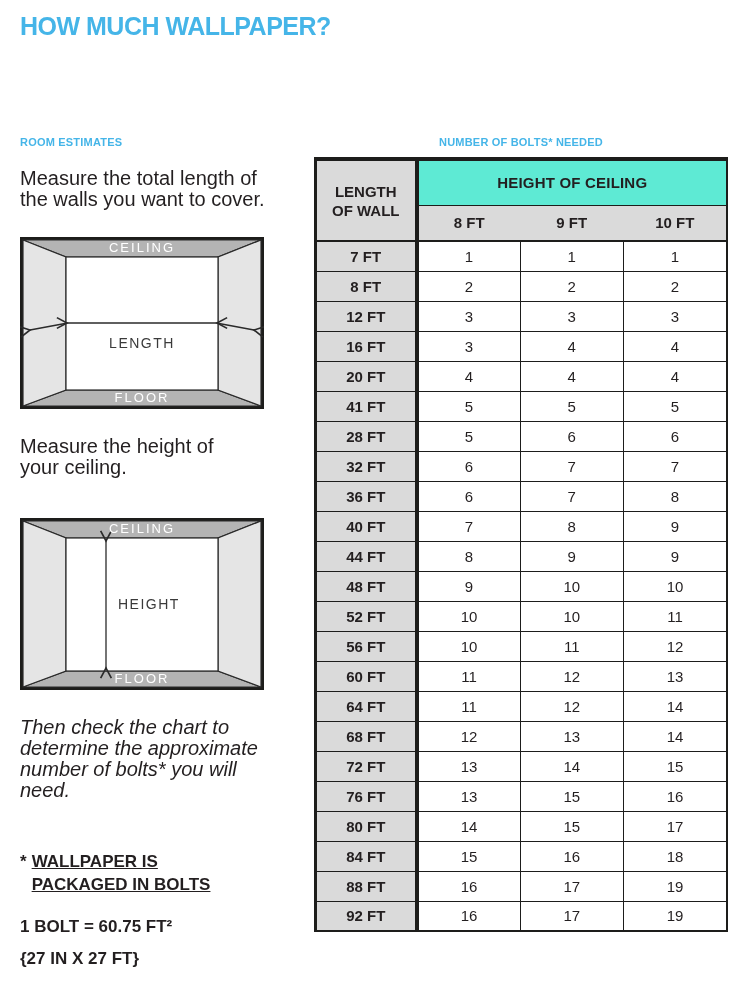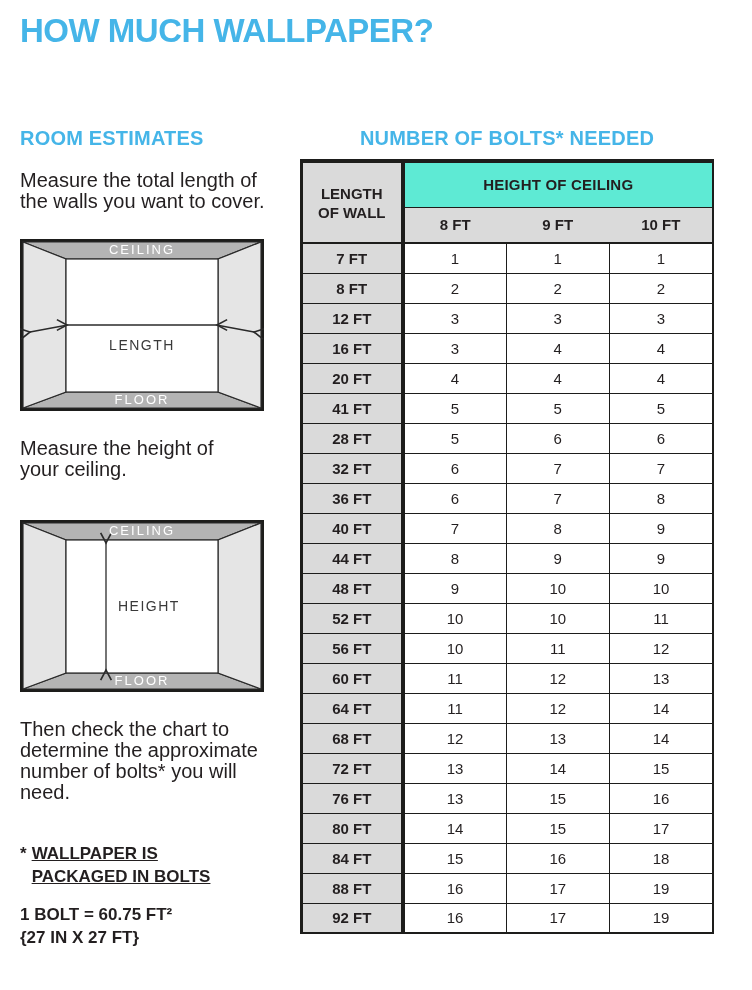--- a/index.html
+++ b/index.html
@@ -3,44 +3,44 @@
 <meta charset="utf-8">
 <style>
   * { margin:0; padding:0; box-sizing:border-box; }
   html,body { background:#ffffff; }
   .page {
     position:relative; width:752px; height:990px; background:#ffffff;
     font-family:"Liberation Sans", sans-serif; color:#231f20; overflow:hidden;
   }
   .page-title {
     position:absolute; left:20px; top:12px;
-    font-size:33px; font-weight:bold; letter-spacing:-0.5px; color:#45b5e8;
+    font-size:25px; font-weight:bold; letter-spacing:-0.5px; color:#45b5e8;
   }
   .col-left { position:absolute; left:20px; top:120px; width:266px; }
-  .col-right { position:absolute; left:300px; top:120px; width:414px; }
+  .col-right { position:absolute; left:314px; top:120px; width:414px; }
   .section-heading {
-    font-size:20px; font-weight:bold; color:#45b5e8; letter-spacing:0.2px;
-    margin:7px 0 20px 0;
+    font-size:11px; font-weight:bold; color:#45b5e8; letter-spacing:0.2px;
+    margin:16px 0 20px 0;
   }
   .col-right .section-heading { text-align:center; margin-bottom:9px; }
   .body-text {
     font-size:20px; line-height:21px; white-space:pre-line; color:#231f20;
   }
   .step-1 { margin-bottom:27px; }
   .step-2 { margin-bottom:40px; }
-  .step-3 { margin-bottom:39px; }
+  .step-3 { margin-bottom:49px;font-style:italic; }
   .room-svg { display:block; margin-bottom:27px; }
   .footnote {
     display:flex; font-size:17px; font-weight:bold; line-height:23px;
     margin-bottom:15px;
   }
   .footnote .star { margin-right:5px; }
   .footnote .ftext { white-space:pre-line;text-decoration:underline; }
   .bolt-note {
-    font-size:17px; font-weight:bold; line-height:23px; white-space:pre-line;
+    font-size:17px; font-weight:bold; line-height:32px; white-space:pre-line;
   }
   
   table.bolts {
     width:414px; border-collapse:collapse; table-layout:fixed;
     border-top:4px solid #1d1d1b; border-left:3px solid #1d1d1b;
     border-right:2px solid #1d1d1b; border-bottom:2.5px solid #1d1d1b;
   }
   table.bolts col.c-wall { width:101px; }
   table.bolts th, table.bolts td {
     font-size:15px; text-align:center; vertical-align:middle; color:#231f20;

